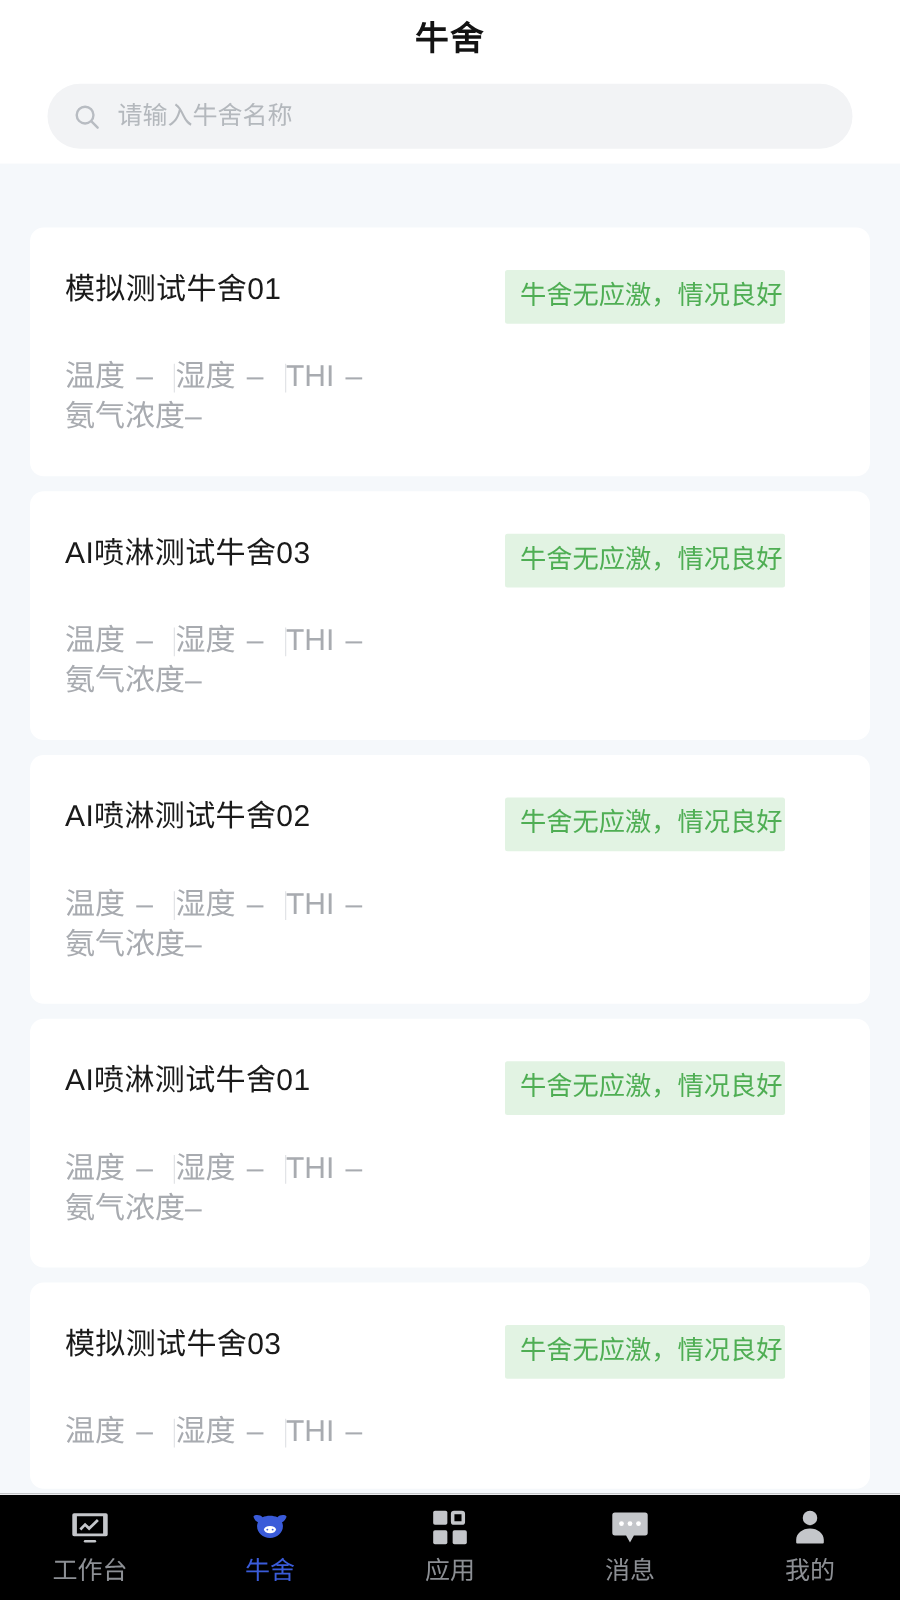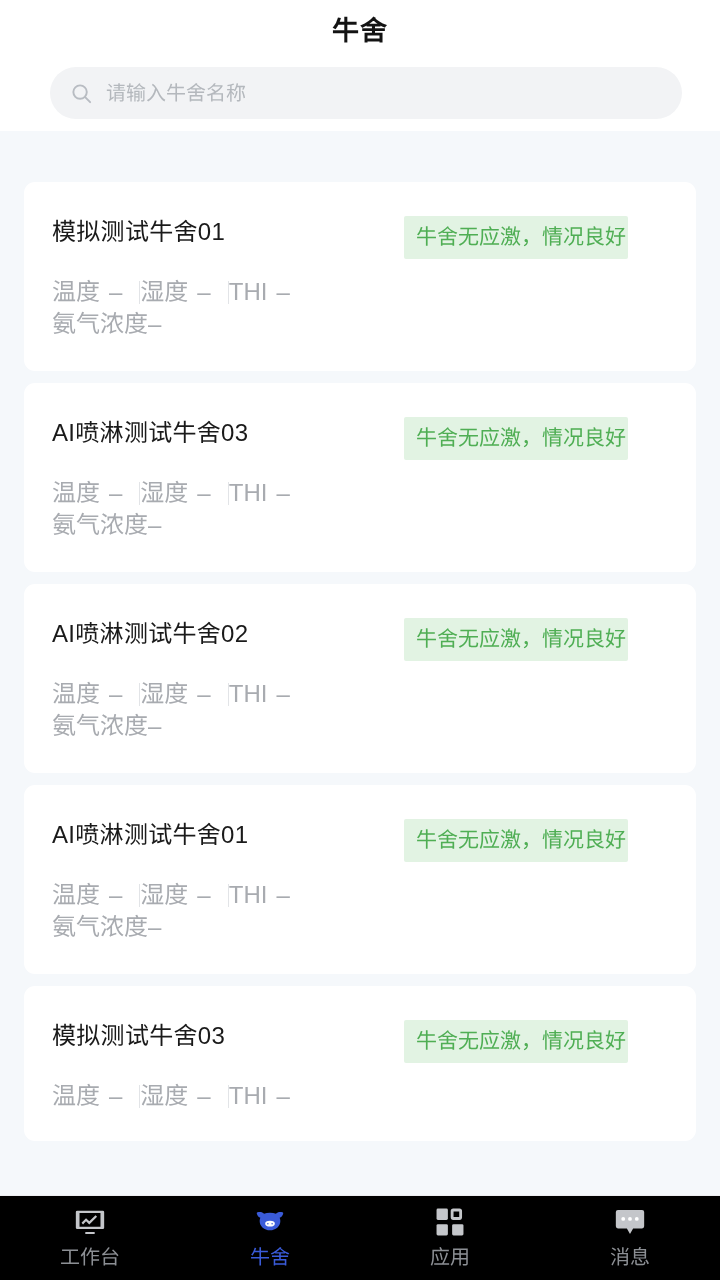--- a/index.html
+++ b/index.html
@@ -29,21 +29,21 @@
     text-align: center;
     font-size: 27px;
     font-weight: bold;
     color: #131313;
     letter-spacing: 1px;
     padding-top: 14px;
     line-height: 34px;
   }
 
   .search-wrap {
-    padding: 19px 38px 0 50px;
+    padding: 19px 38px 0 38px;
   }
 
   .search-bar {
     background: #f2f3f5;
     border-radius: 28px;
     height: 52px;
     display: flex;
     align-items: center;
     padding: 0 20px;
     gap: 13px;
@@ -115,21 +115,21 @@
     line-height: 24px;
     padding: 9px 2px 10px 12px;
     white-space: nowrap;
     border-radius: 2px;
     margin-top: 3px;
   }
 
   .metrics-row {
     display: flex;
     align-items: center;
-    margin-top: 16px;
+    margin-top: 26px;
     height: 34px;
   }
 
   .metric {
     display: flex;
     align-items: baseline;
     gap: 9px;
     font-size: 24px;
     color: #a8abb0;
     line-height: 30px;
@@ -381,14 +381,21 @@
   <div class="tab">
     <svg class="tab-icon" viewBox="0 0 24 24" fill="currentColor">
       <path d="M3.5 3.5h17a1.5 1.5 0 0 1 1.5 1.5v10a1.5 1.5 0 0 1-1.5 1.5h-6.3L12 20.5l-2.2-4H3.5A1.5 1.5 0 0 1 2 15V5a1.5 1.5 0 0 1 1.5-1.5z"></path>
       <circle cx="7.2" cy="9.8" r="1.35" fill="#ffffff"></circle>
       <circle cx="12" cy="9.8" r="1.35" fill="#ffffff"></circle>
       <circle cx="16.8" cy="9.8" r="1.35" fill="#ffffff"></circle>
     </svg>
     <div class="tab-label">消息</div>
   </div>
 
+  <div class="tab">
+    <svg class="tab-icon" viewBox="0 0 24 24" fill="currentColor">
+      <circle cx="12" cy="6.6" r="4.1"></circle>
+      <path d="M12 12.6c4.3 0 7.8 2.8 7.8 6.3v1.6a.6.6 0 0 1-.6.6H4.8a.6.6 0 0 1-.6-.6v-1.6c0-3.5 3.5-6.3 7.8-6.3z"></path>
+    </svg>
+    <div class="tab-label">我的</div>
+  </div>
 
 </div>
 
 </body></html>

